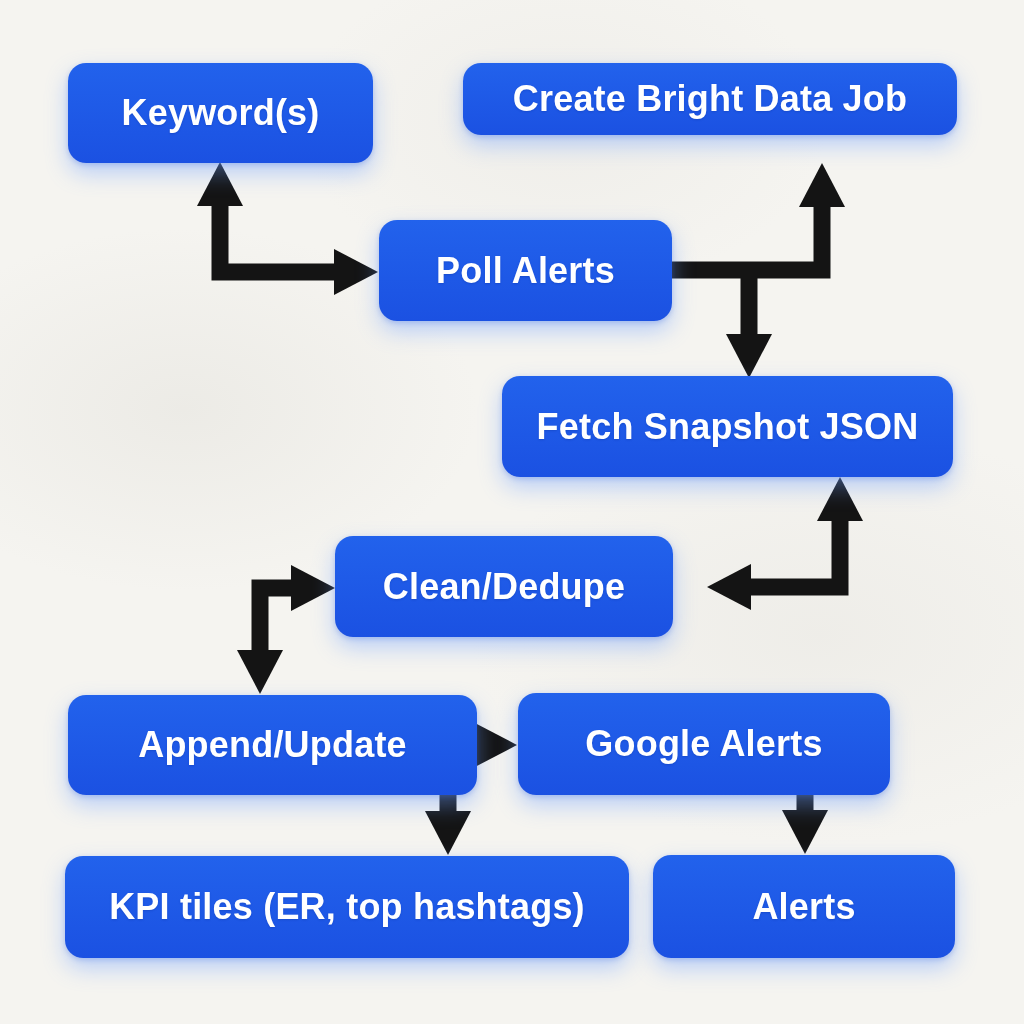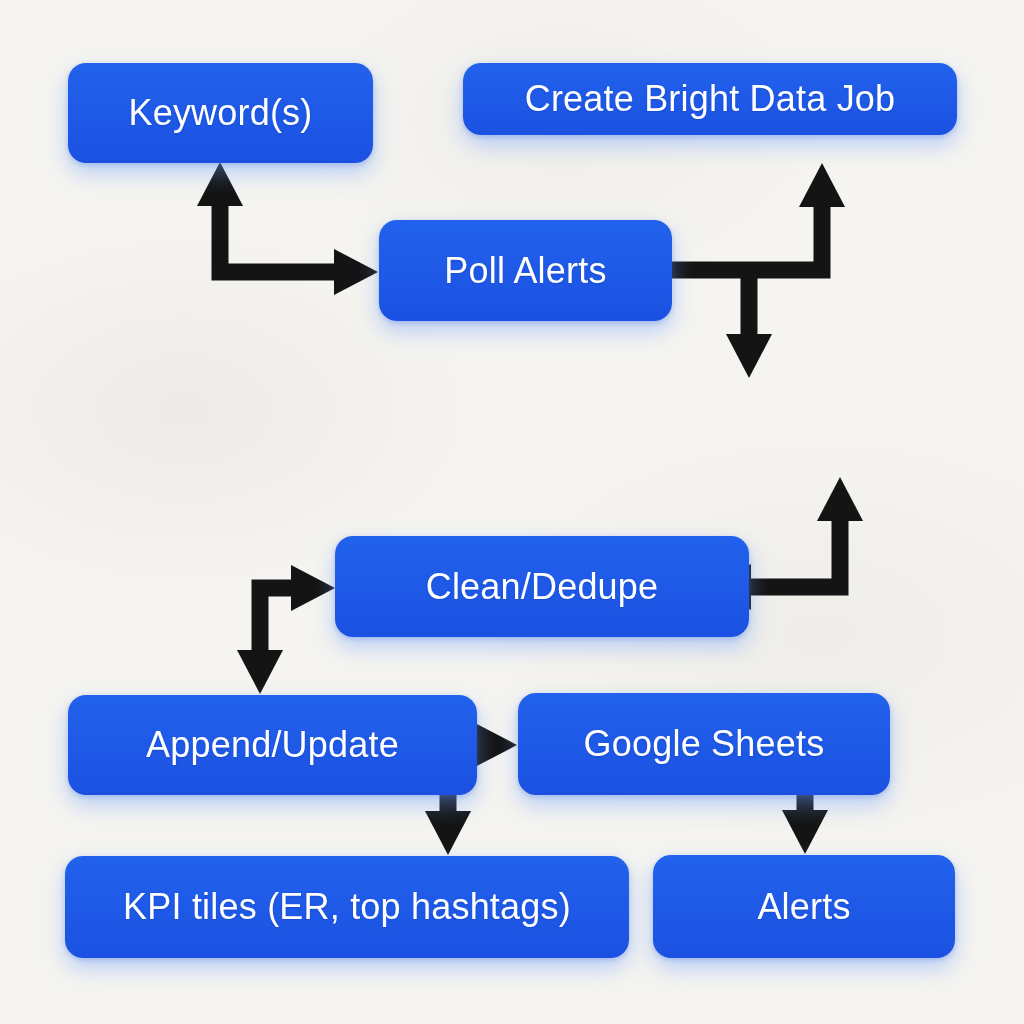--- a/index.html
+++ b/index.html
@@ -20,21 +20,21 @@
   .edges path{stroke:#141414;stroke-width:17;fill:none;stroke-linecap:butt;stroke-linejoin:miter;}
   .edges polygon{fill:#141414;stroke:none;}
   .node{
     position:absolute;z-index:2;
     display:flex;align-items:center;justify-content:center;
     background:linear-gradient(180deg,#2262ec 0%,#1b51e2 100%);
     border-radius:18px;
     box-shadow:0 10px 22px rgba(110,160,255,0.45), 0 2px 5px rgba(40,80,200,0.25);
   }
   .node span{
-    color:#ffffff;font-weight:400;font-size:36px;letter-spacing:0.2px;
+    color:#ffffff;font-weight:700;font-size:36px;letter-spacing:0.2px;
     white-space:nowrap;
     text-shadow:0 1px 2px rgba(0,40,140,0.25);
   }
 </style>
 </head>
 <body>
 
 <div class="canvas">
 
   <svg class="edges" width="1024" height="1024" viewBox="0 0 1024 1024">
@@ -80,31 +80,34 @@
   </div>
 
   <div class="node" style="left:463px;top:63px;width:494px;height:72px">
     <span>Create Bright Data Job</span>
   </div>
 
   <div class="node" style="left:379px;top:220px;width:293px;height:101px">
     <span>Poll Alerts</span>
   </div>
 
+  <div class="node" style="left:502px;top:376px;width:451px;height:101px">
+    <span>Fetch Snapshot JSON</span>
+  </div>
 
-  <div class="node" style="left:335px;top:536px;width:414px;height:101px">
+  <div class="node" style="left:335px;top:536px;width:338px;height:101px">
     <span>Clean/Dedupe</span>
   </div>
 
   <div class="node" style="left:68px;top:695px;width:409px;height:100px">
     <span>Append/Update</span>
   </div>
 
   <div class="node" style="left:518px;top:693px;width:372px;height:102px">
-    <span>Google Sheets</span>
+    <span>Google Alerts</span>
   </div>
 
   <div class="node" style="left:653px;top:855px;width:302px;height:103px">
     <span>Alerts</span>
   </div>
 
   <div class="node" style="left:65px;top:856px;width:564px;height:102px">
     <span>KPI tiles (ER, top hashtags)</span>
   </div>
 

